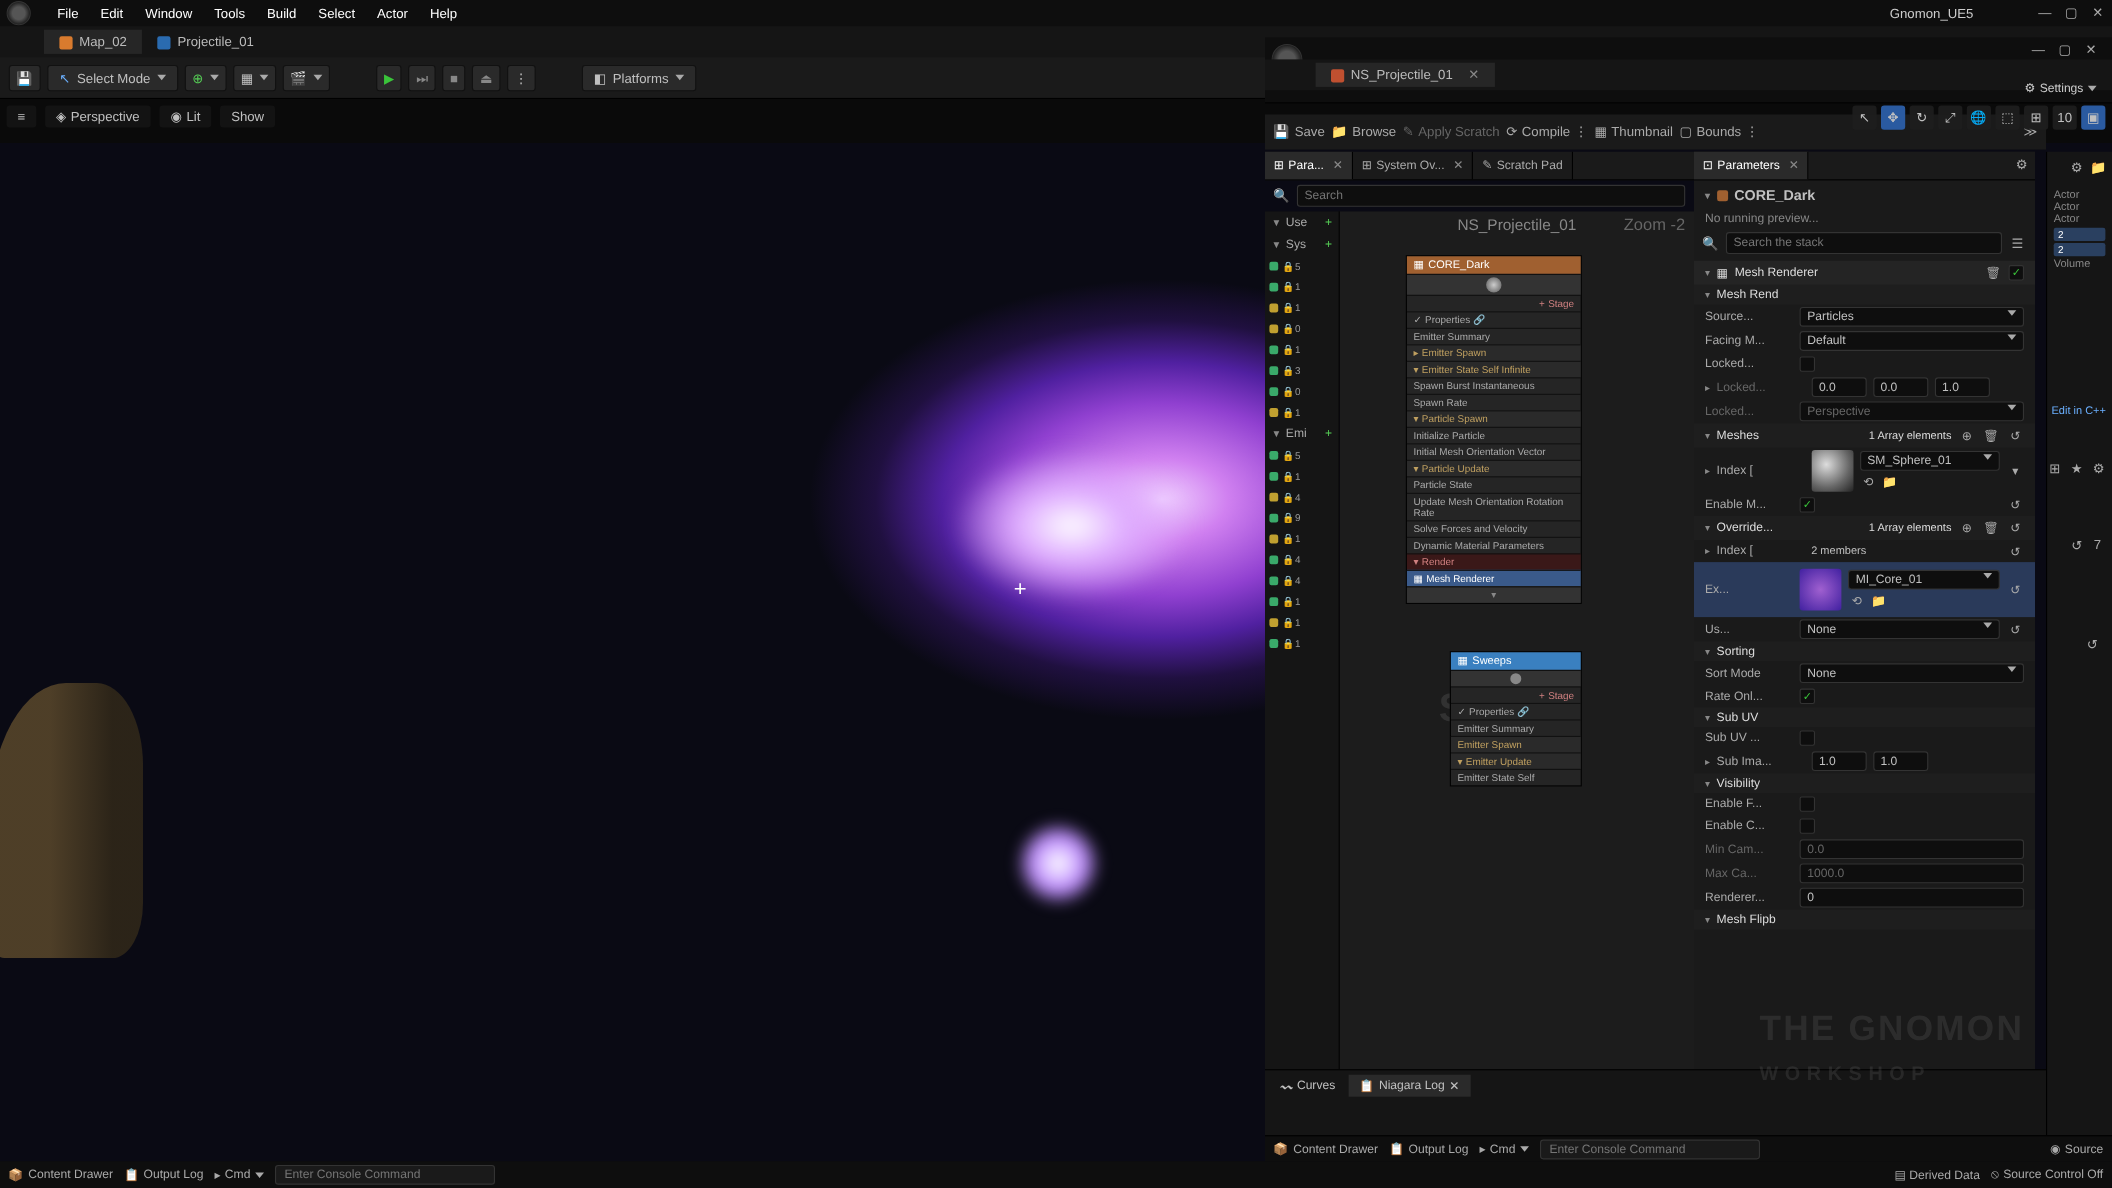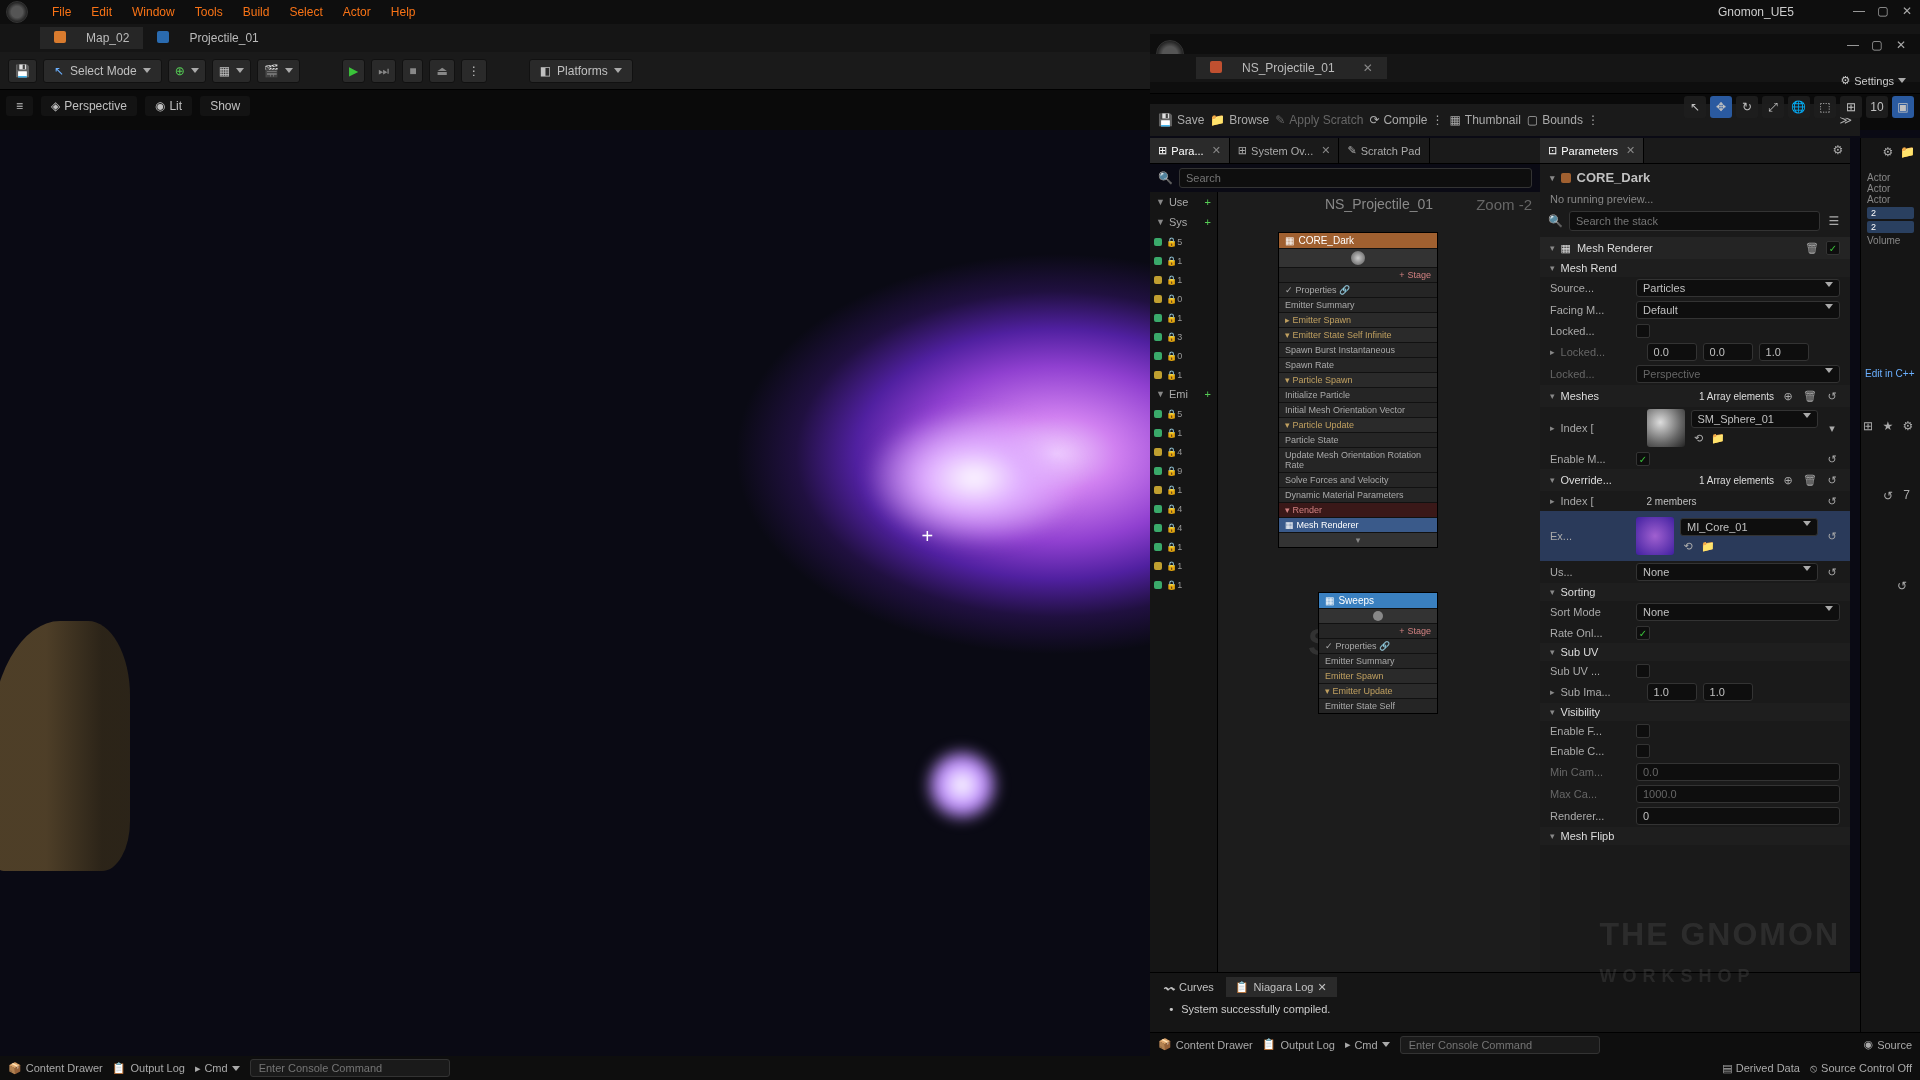--- a/index.html
+++ b/index.html
@@ -1,24 +1,24 @@
 <!DOCTYPE html>
 <html><head>
 <meta charset="utf-8">
 <style>
 * { margin: 0; padding: 0; box-sizing: border-box; font-family: "Segoe UI", Arial, sans-serif; }
 body { background: #1a1a1a; color: #c0c0c0; width: 1920px; height: 1080px; overflow: hidden; position: relative; font-size: 12px; }
 .topbar { height: 24px; background: #0e0e0e; display: flex; align-items: center; padding: 0 6px; }
 .ue-logo { width: 22px; height: 22px; border-radius: 50%; background: radial-gradient(circle,#555 40%,#222 70%); margin-right: 14px; border:1px solid #333;}
-.menu-item { padding: 0 10px; cursor: pointer; color: #f97316; font-size: 12px;}
+.menu-item { padding: 0 10px; cursor: pointer; color: #ffffff; font-size: 12px;}
 .title-right { margin-left: auto; color: #ccc; padding-right: 120px;}
 .win-btns { position:absolute; right:6px; top:4px; display:flex; gap:10px;}
 .win-btn { width:14px; height:14px; display:flex; align-items:center; justify-content:center; color:#aaa; font-size:12px; cursor:pointer;}
 .tab-row { height: 28px; background: #151515; display: flex; align-items: center; padding-left: 40px;}
-.tab { padding: 4px 14px; display: flex; align-items: flex-start; gap: 20px; color:#bbb; font-size:12px;}
+.tab { padding: 4px 14px; display: flex; align-items: flex-end; gap: 6px; color:#bbb; font-size:12px;}
 .tab.active { background:#262626;}
 .tab-icon-orange{width:12px;height:12px;background:#d97b2e;border-radius:2px;}
 .tab-icon-blue{width:12px;height:12px;background:#2a6bb0;border-radius:2px;}
 .toolbar { height: 38px; background: #1a1a1a; border-bottom:1px solid #000; display:flex; align-items:center; gap:6px; padding:0 8px;}
 .tbtn { background:#2a2a2a; border:1px solid #111; padding:4px 10px; display:flex; align-items:center; gap:6px; border-radius:3px; cursor:pointer; font-size:12px;}
 .tbtn.icon{padding:4px 6px;}
 .play-btn { color:#3ac43a;}
 .caret{width:0;height:0;border-left:4px solid transparent;border-right:4px solid transparent;border-top:5px solid #aaa;}
 .main-area{position:absolute;top:90px;left:0;right:0;bottom:24px;display:flex;}
 .viewport{flex:1;position:relative;background:#0a0a0a;overflow:hidden;}
@@ -616,21 +616,20 @@
   <div style="position:absolute;top:350px;right:10px;color:#aaa">7</div>
   <div style="position:absolute;top:350px;right:24px" class="icon-btn">↺</div>
   <div style="position:absolute;top:440px;right:10px" class="icon-btn">↺</div>
 </div>
 
 <div class="log-panel">
   <div class="log-tabs">
     <div class="log-tab">〰 <span>Curves</span></div>
     <div class="log-tab active" style="background:#2a2a2a">📋 <span>Niagara Log</span> <span class="x">✕</span></div>
   </div>
-  <div class="log-content">• <span>System successfully compiled.</span></div>
 </div>
 
 <div class="bottom-bar2">
   <div class="bb-item">📦 <span>Content Drawer</span></div>
   <div class="bb-item">📋 <span>Output Log</span></div>
   <div class="bb-item">▸ <span>Cmd</span> <span class="caret"></span></div>
   <input class="cmd-input" placeholder="Enter Console Command" style="">
   <div style="margin-left:auto" class="bb-item">◉ <span>Source</span></div>
 </div>
 

